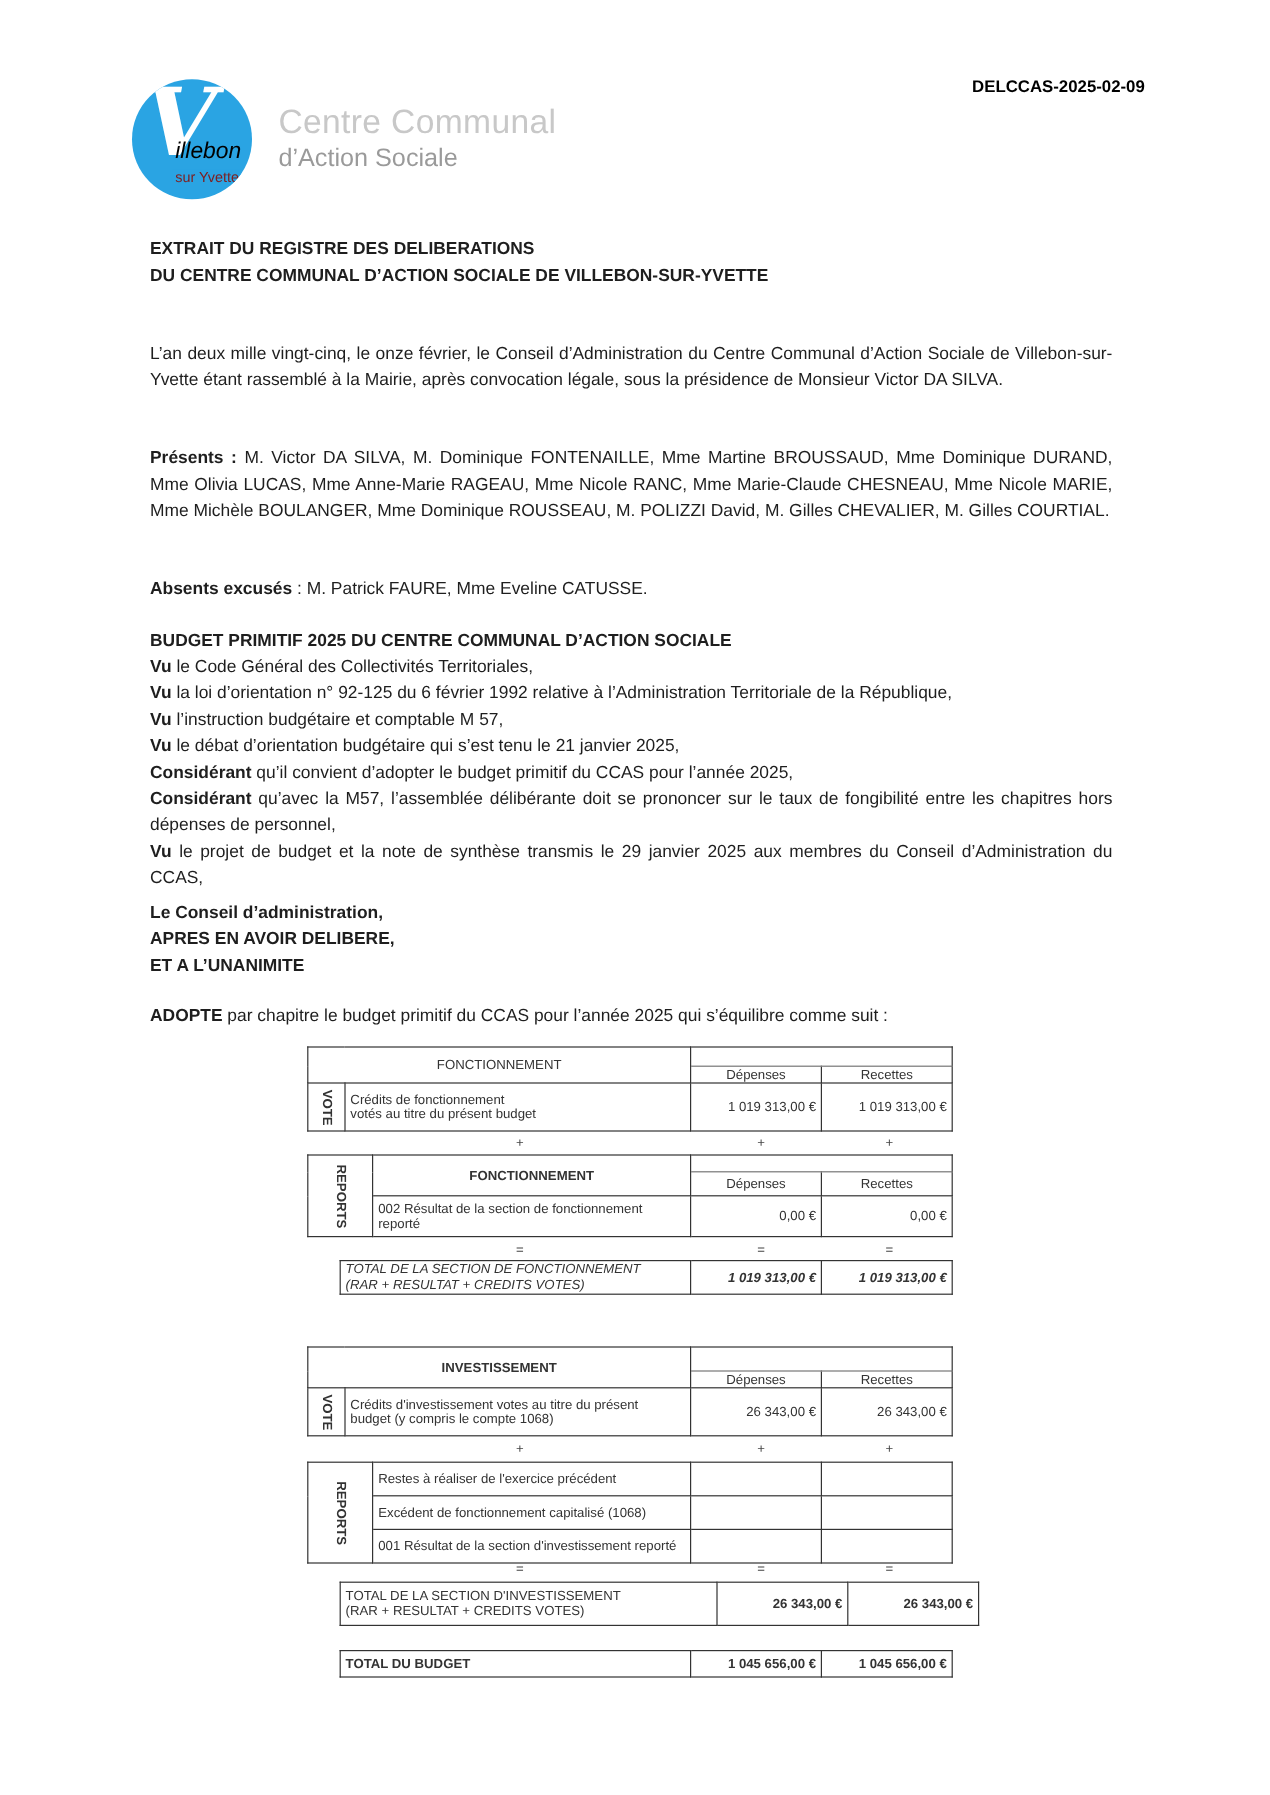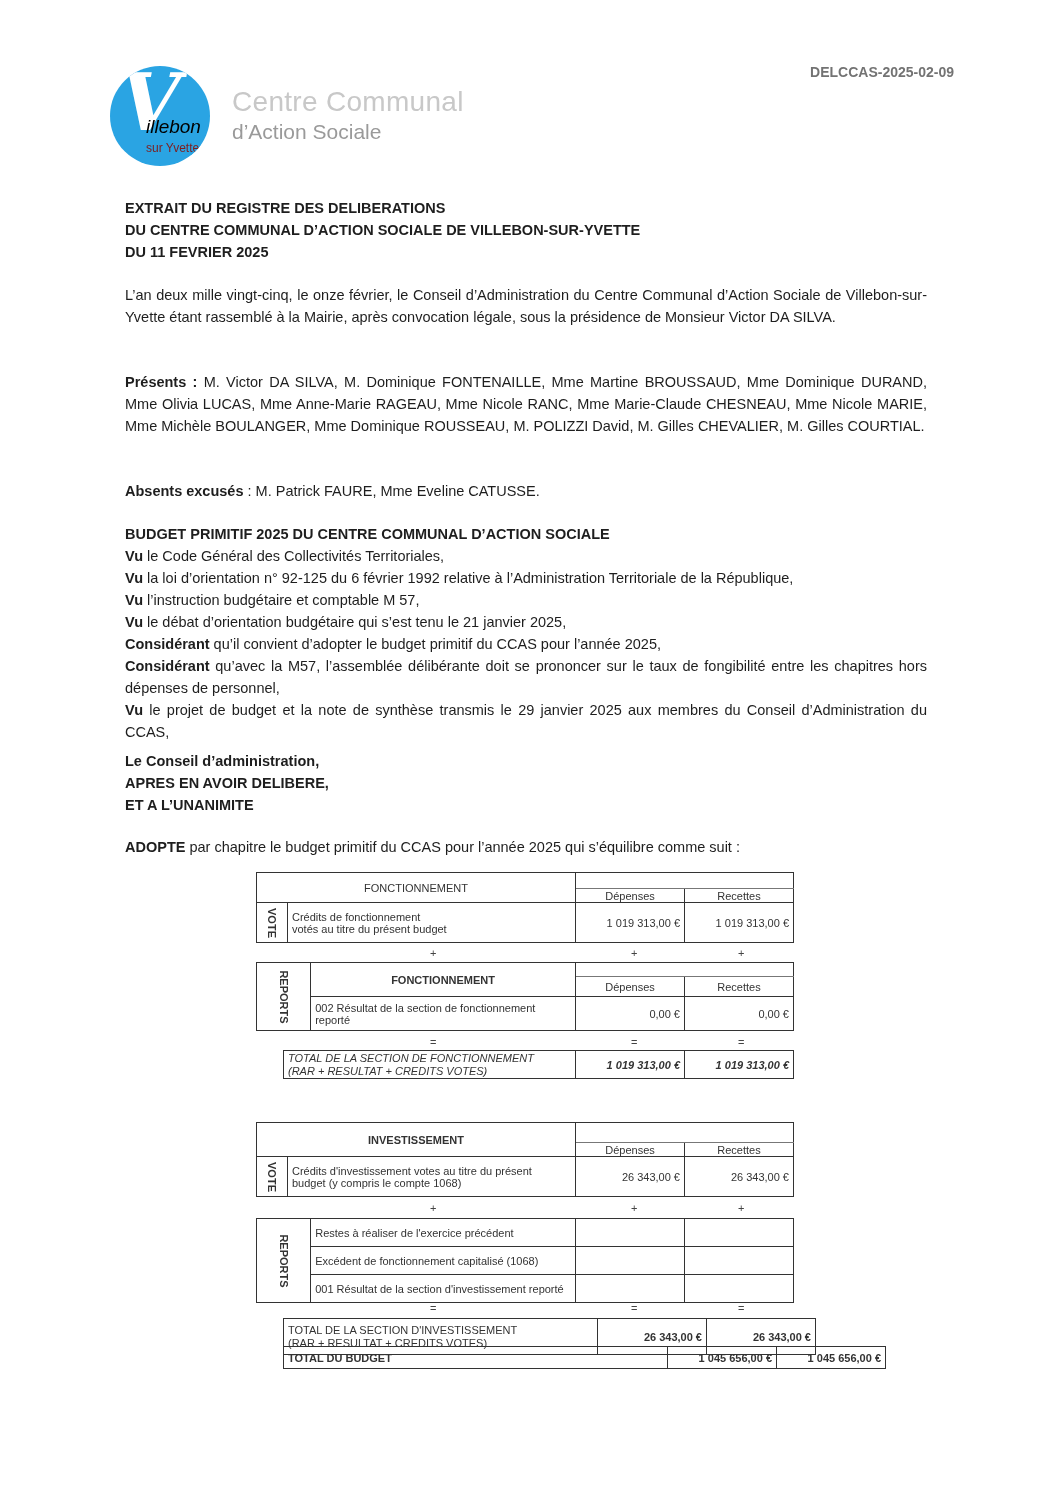--- a/index.html
+++ b/index.html
@@ -10,21 +10,21 @@
   
   .logo-circle { left: 110px; top: 66px; width: 100px; height: 100px; border-radius: 50%;
                  background: #2aa4e3; overflow: hidden; }
   .logo-y { position: absolute; left: 10px; top: -2px; font-family: "DejaVu Serif", serif; font-style: italic;
             font-size: 78px; color: #ffffff; line-height: 1; font-weight: bold; }
   .logo-villebon { position: absolute; left: 36px; top: 50px; font-style: italic; font-size: 19px; color: #000000;
                    font-family: "Liberation Sans", sans-serif; }
   .logo-sur { position: absolute; left: 34px; top: 75px; font-size: 12px; color: #7f1d1d; background: #2aa4e3; padding: 0 2px; }
   .org-line1 { left: 232px; top: 86px; font-size: 28px; color: #c8c8c8; letter-spacing: 0.3px; font-weight: normal; }
   .org-line2 { left: 232px; top: 120px; font-size: 21px; color: #9a9a9a; }
-  .ref { right: 104px; top: 64px; font-size: 14px; font-weight: bold; color: #737373; }
+  .ref { right: 104px; top: 64px; font-size: 14px; font-weight: bold; color: #000000; }
 
   
   .doc { left: 125px; width: 802px; font-size: 14.5px; line-height: 22px; }
   .bold { font-weight: bold; }
   .just { text-align: justify; }
   p { margin: 0; }
 
   
   table { border-collapse: collapse; font-size: 11px; color: #333; }
   .btab { position: absolute; left: 256px; width: 538px; }
@@ -45,21 +45,20 @@
   <span class="logo-villebon">illebon</span>
   <span class="logo-sur">sur Yvette</span>
 </div>
 <div class="abs org-line1">Centre Communal</div>
 <div class="abs org-line2">d’Action Sociale</div>
 <div class="abs ref">DELCCAS-2025-02-09</div>
 
 <div class="abs doc bold" style="top:197px;">
   <p>EXTRAIT DU REGISTRE DES DELIBERATIONS</p>
   <p>DU CENTRE COMMUNAL D’ACTION SOCIALE DE VILLEBON-SUR-YVETTE</p>
-  <p>DU 11 FEVRIER 2025</p>
 </div>
 
 <p class="abs doc just" style="top:284px;">L’an deux mille vingt-cinq, le onze février, le Conseil d’Administration du Centre Communal d’Action Sociale de Villebon-sur-Yvette étant rassemblé à la Mairie, après convocation légale, sous la présidence de Monsieur Victor DA SILVA.</p>
 
 <p class="abs doc just" style="top:371px;">
   <span class="bold">Présents :</span><span> M. Victor DA SILVA, M. Dominique FONTENAILLE, Mme Martine BROUSSAUD, Mme Dominique DURAND, Mme Olivia LUCAS, Mme Anne-Marie RAGEAU, Mme Nicole RANC, Mme Marie-Claude CHESNEAU, Mme Nicole MARIE, Mme Michèle BOULANGER, Mme Dominique ROUSSEAU, M. POLIZZI David, M. Gilles CHEVALIER, M. Gilles COURTIAL.</span>
 </p>
 
 <p class="abs doc" style="top:480px;">
   <span class="bold">Absents excusés</span><span> : M. Patrick FAURE, Mme Eveline CATUSSE.</span>
@@ -201,21 +200,21 @@
     <td style="line-height:13px;">
       <div>TOTAL DE LA SECTION D'INVESTISSEMENT</div>
       <div>(RAR + RESULTAT + CREDITS VOTES)</div>
     </td>
     <td class="num bnum">26 343,00 €</td>
     <td class="num bnum">26 343,00 €</td>
   </tr>
 </tbody>
   </table>
 
-<table class="btab" style="top:1346px; left:283px; width:603px;padding-left:36px;">
+<table class="btab" style="top:1375px; left:283px; width:511px;padding-left:36px;">
   <tbody>
       <tr style="height:22px;">
     <td class="bnum">TOTAL DU BUDGET</td>
     <td class="num bnum">1 045 656,00 €</td>
     <td class="num bnum">1 045 656,00 €</td>
   </tr>
 </tbody>
   </table>
 
 </body></html>

